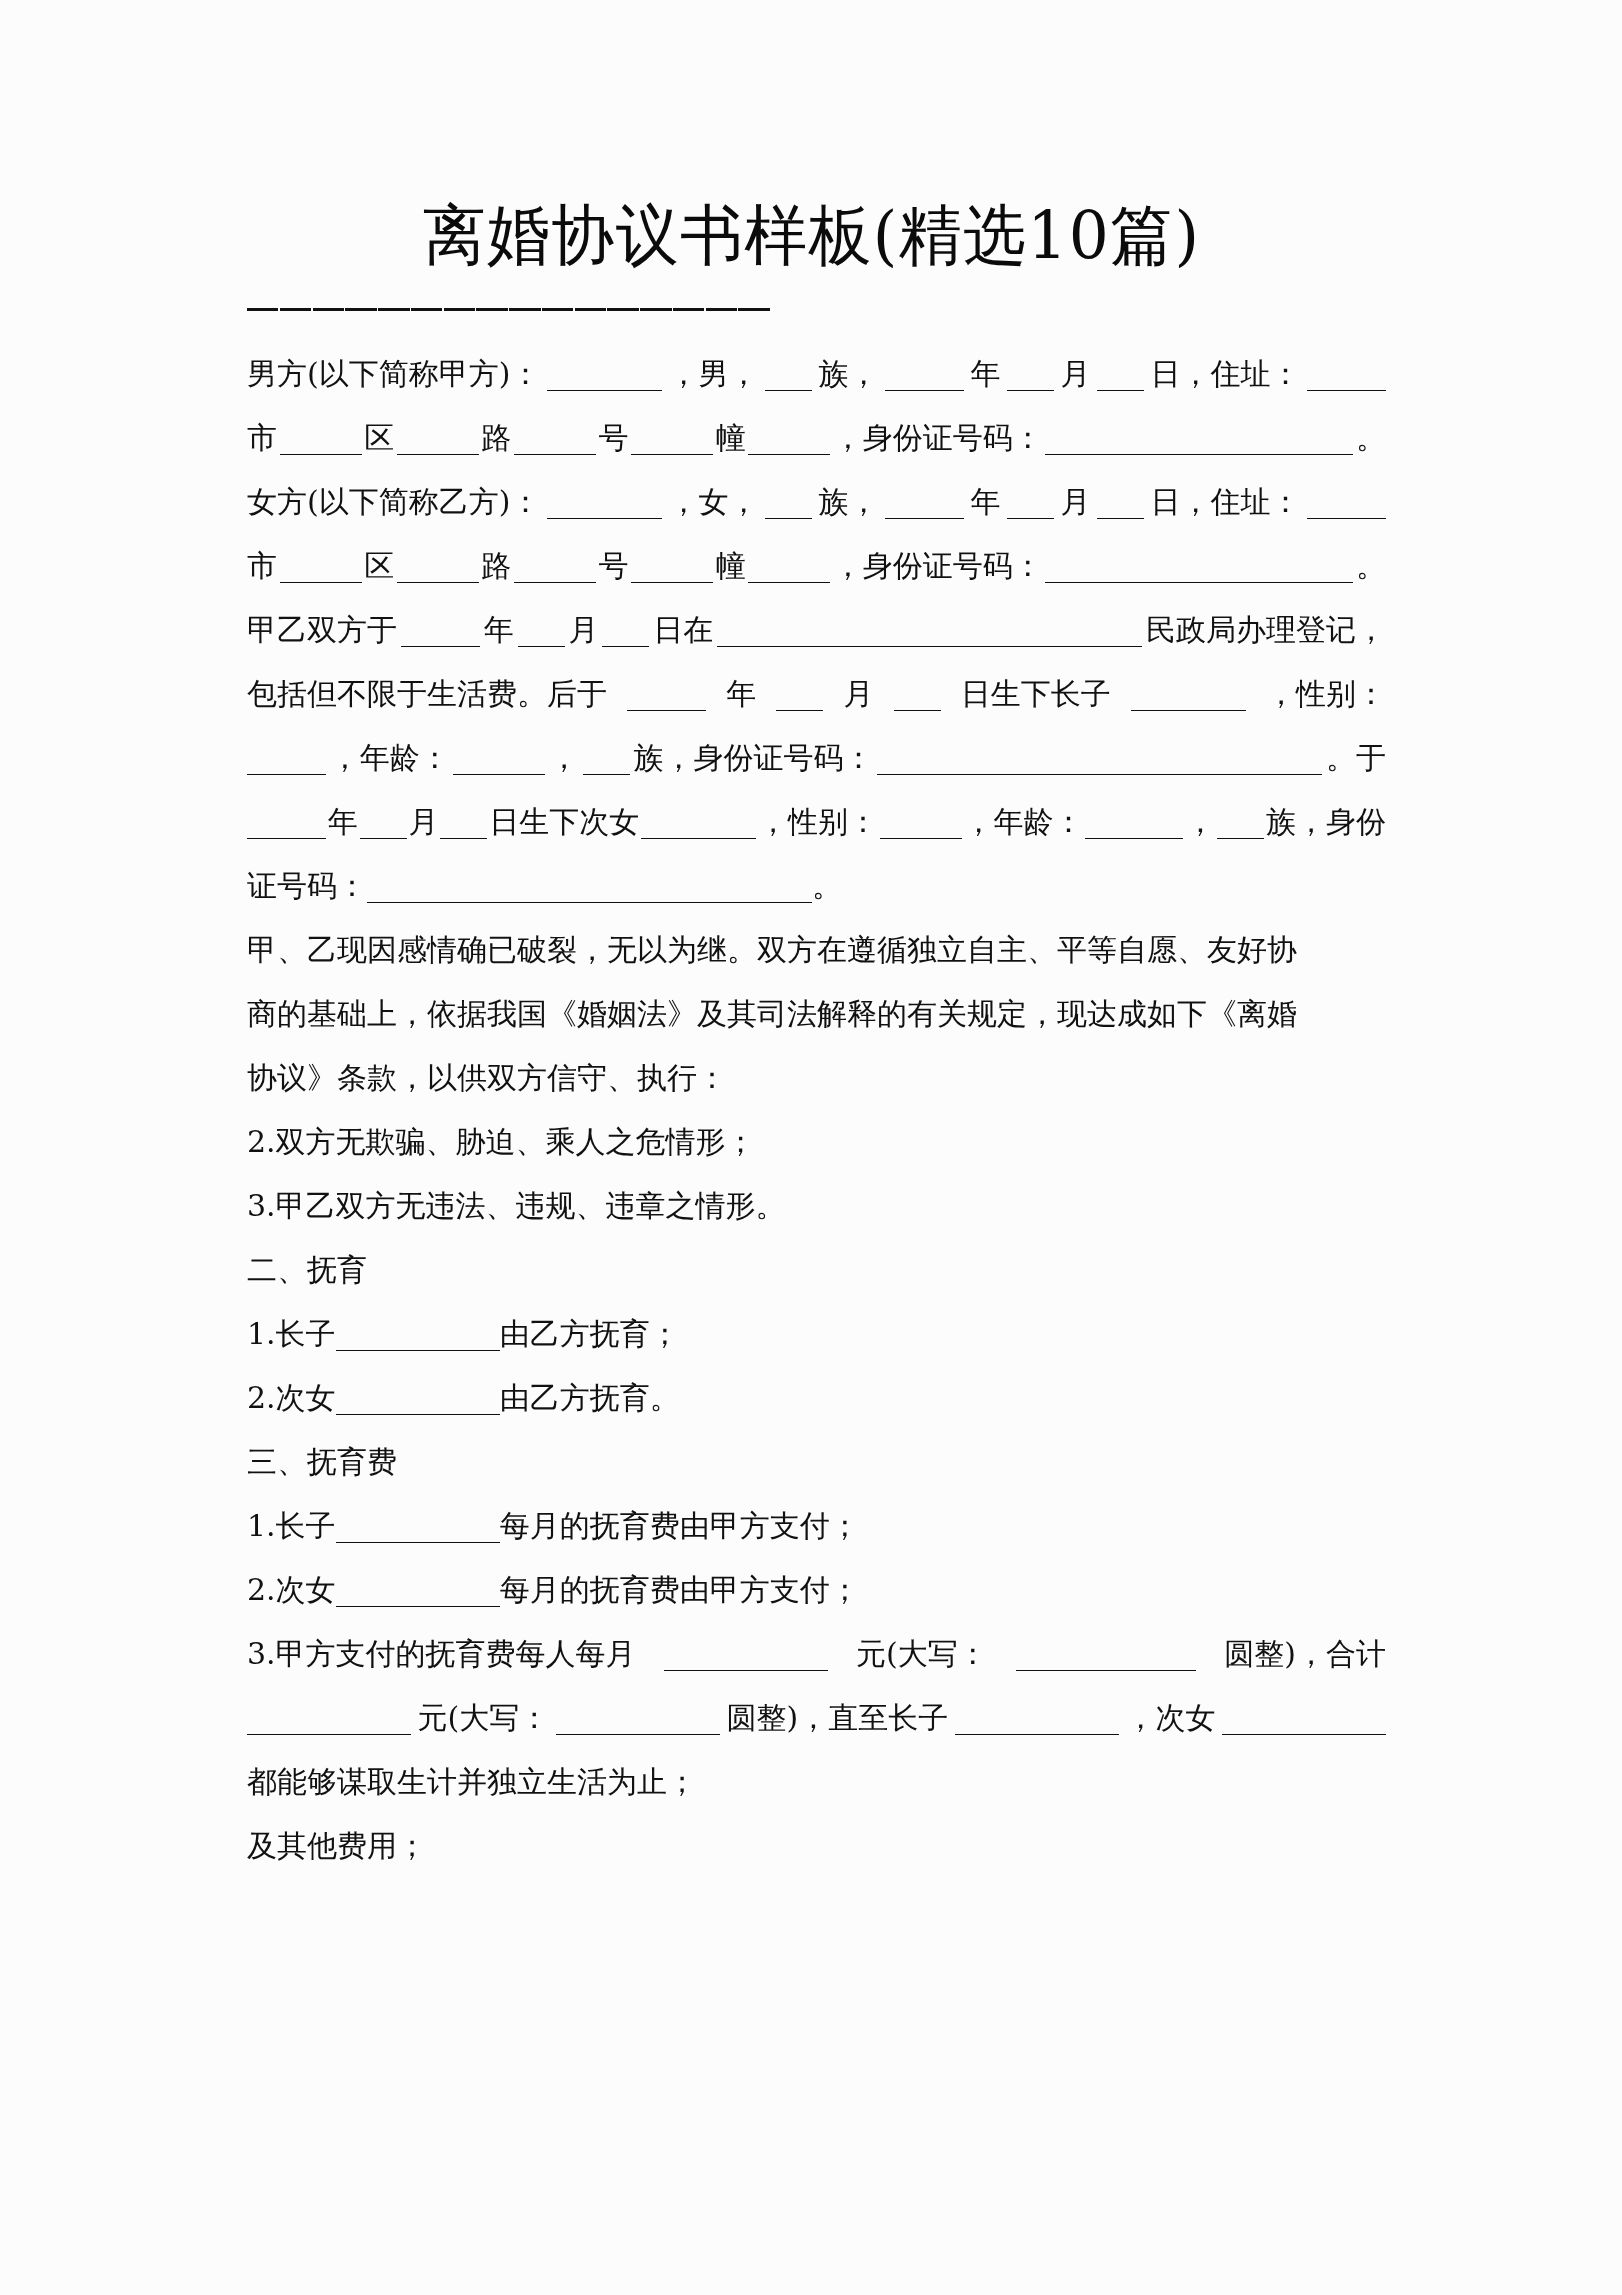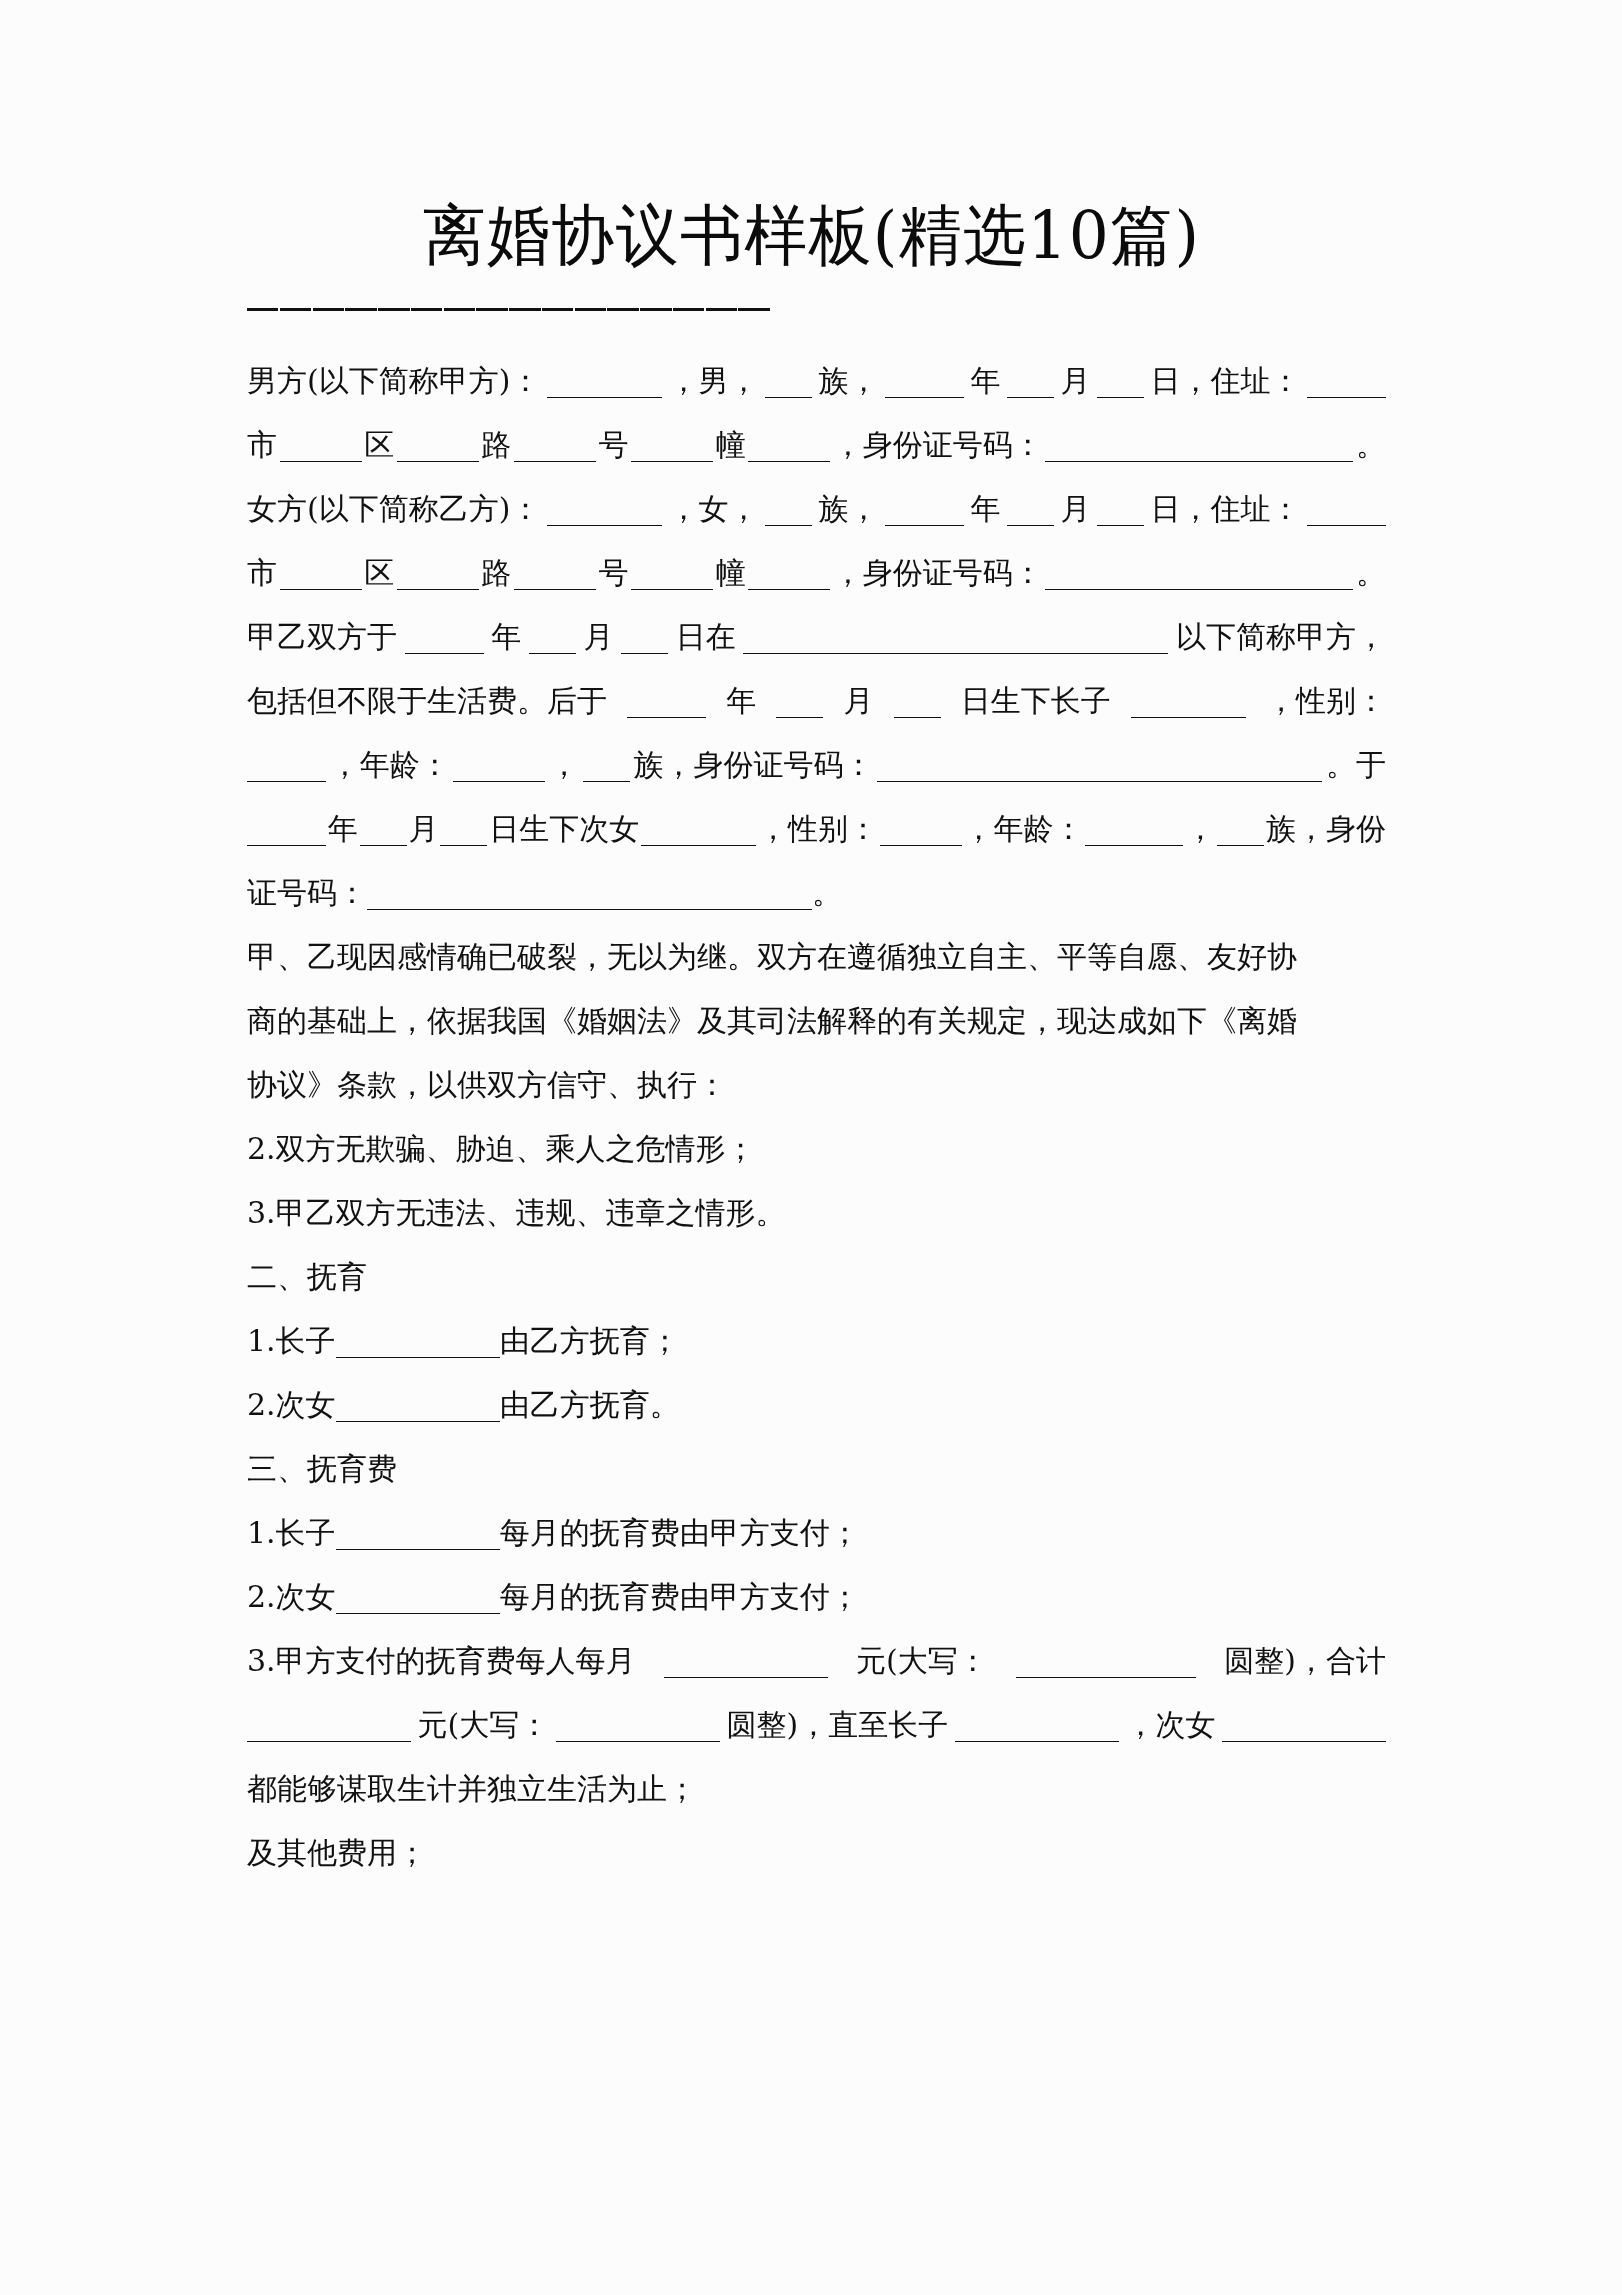--- a/index.html
+++ b/index.html
@@ -38,21 +38,21 @@
     gap: 1.3px;
   }
   .divider span {
     flex: 1;
     height: 2.6px;
     background: #111;
   }
   .body {
     position: absolute;
     left: 247px;
-    top: 342px;
+    top: 335px;
     width: 1139px;
   }
   .line {
     height: 64px;
     font-size: 30px;
     line-height: 50px;
     white-space: nowrap;
     display: flex;
     align-items: flex-end;
     justify-content: space-between;
@@ -150,21 +150,21 @@
       </div>
       <div class="line">
         <span class="seg">甲乙双方于</span>
         <span class="blank" style="width: 79px;"></span>
         <span class="seg">年</span>
         <span class="blank" style="width: 47px;"></span>
         <span class="seg">月</span>
         <span class="blank" style="width: 47px;"></span>
         <span class="seg">日在</span>
         <span class="blank" style="width: 425px;"></span>
-        <span class="seg">以下简称甲方，</span>
+        <span class="seg">民政局办理登记，</span>
       </div>
       <div class="line">
         <span class="seg">包括但不限于生活费。后于</span>
         <span class="blank" style="width: 79px;"></span>
         <span class="seg">年</span>
         <span class="blank" style="width: 47px;"></span>
         <span class="seg">月</span>
         <span class="blank" style="width: 47px;"></span>
         <span class="seg">日生下长子</span>
         <span class="blank" style="width: 115px;"></span>

